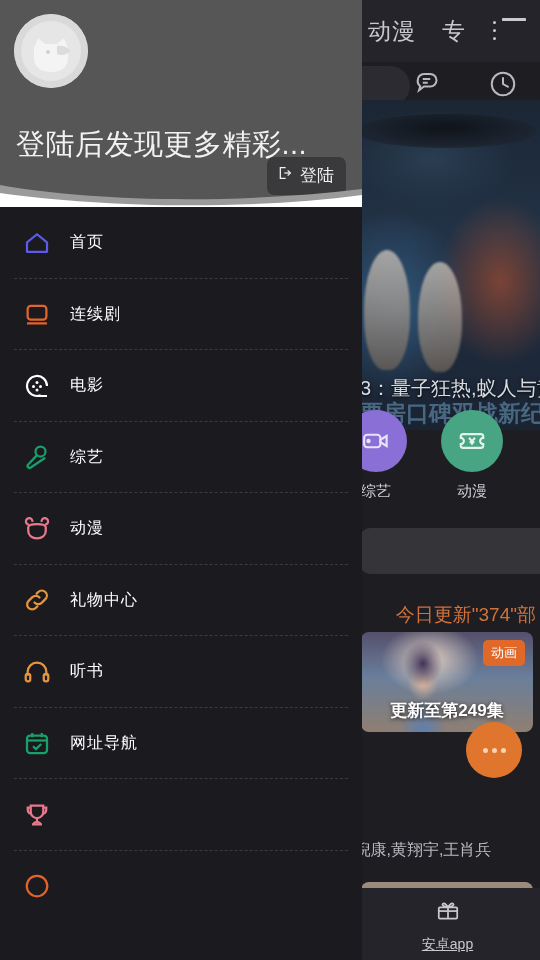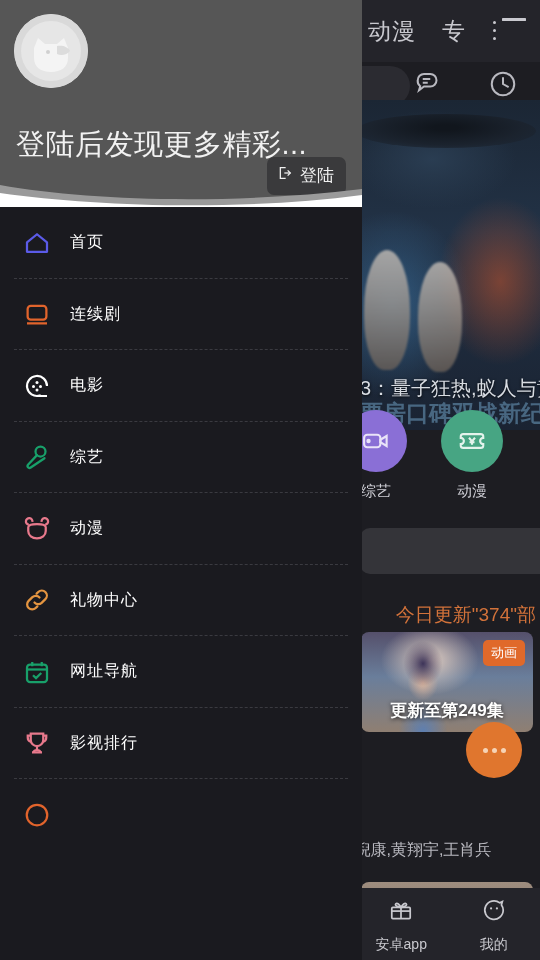--- a/index.html
+++ b/index.html
@@ -152,21 +152,21 @@
   }
 
   
   .app-bottombar {
     position:absolute; left:355px; bottom:0; width:185px; height:72px;
     background:#24242a;
     display:flex; align-items:center; justify-content:space-around;
   }
   .btab { text-align:center; width:80px; }
   .btab .bi { height:30px; display:flex; align-items:center; justify-content:center; }
-  .btab .bl { color:#c9c9cf; font-size:14px; margin-top:11px; display:block; }
+  .btab .bl { color:#c9c9cf; font-size:14px; margin-top:11px; display:block;text-decoration:underline; }
 
   
   #drawer {
     position:absolute; top:0; left:0; width:362px; height:960px;
     background:#1a1a1f;
     overflow:hidden;
     z-index:5;
   }
   .drawer-head {
     position:relative; width:362px; height:207px; background:#565656;
@@ -305,30 +305,20 @@
       <span class="bi">
         <svg width="26" height="26" viewBox="0 0 24 24" fill="none" stroke="#c9c9cf" stroke-width="1.6">
           <rect x="3.5" y="9.5" width="17" height="10.5" rx="1"></rect>
           <line x1="3.5" y1="13" x2="20.5" y2="13"></line>
             <line x1="12" y1="9.5" x2="12" y2="20"></line>
           <path d="M12 9.5C10.5 7 8.5 5 7.2 6.3S8.8 9.5 12 9.5zM12 9.5c1.5-2.5 3.5-4.5 4.8-3.2S15.2 9.5 12 9.5z"></path>
         </svg>
       </span>
       <span class="bl">安卓app</span>
     </div>
-    <div class="btab">
-      <span class="bi">
-        <svg width="26" height="26" viewBox="0 0 24 24" fill="none" stroke="#c9c9cf" stroke-width="1.6">
-          <path d="M20.5 12a8.5 8.5 0 1 1-3.2-6.6l2.4-1.2-.8 3.1A8.4 8.4 0 0 1 20.5 12z"></path>
-          <circle cx="9.3" cy="10.5" r="1" fill="#c9c9cf" stroke="none"></circle>
-          <circle cx="14.7" cy="10.5" r="1" fill="#c9c9cf" stroke="none"></circle>
-        </svg>
-      </span>
-      <span class="bl">我的</span>
-    </div>
   </div>
 </div>
 
 <div id="drawer">
 
   <div class="drawer-head">
     <div class="avatar">
       <svg width="74" height="74" viewBox="0 0 74 74">
         <circle cx="37" cy="37" r="37" fill="#d9d9d9"></circle>
         <circle cx="37" cy="37" r="30" fill="#e6e6e6"></circle>
@@ -418,20 +408,31 @@
         <svg width="30" height="30" viewBox="0 0 24 24" fill="none" stroke="#e59540" stroke-width="1.8" stroke-linecap="round">
           <path d="M10 14a4 4 0 0 0 5.7.3l3-3a4 4 0 0 0-5.7-5.7l-1.3 1.3"></path>
           <path d="M14 10a4 4 0 0 0-5.7-.3l-3 3a4 4 0 0 0 5.7 5.7l1.3-1.3"></path>
         </svg>
       </span>
       <span class="mi-label">礼物中心</span>
       <span class="mdiv"></span>
     </div>
 
 
+    <div class="mitem">
+      <span class="mi-icon">
+        <svg width="30" height="30" viewBox="0 0 24 24" fill="none" stroke="#e59540" stroke-width="1.8">
+          <path d="M4.5 15v-3a7.5 7.5 0 0 1 15 0v3"></path>
+          <rect x="3" y="13.5" width="3.6" height="6" rx="1.7"></rect>
+          <rect x="17.4" y="13.5" width="3.6" height="6" rx="1.7"></rect>
+        </svg>
+      </span>
+      <span class="mi-label">听书</span>
+      <span class="mdiv"></span>
+    </div>
 
     <div class="mitem">
       <span class="mi-icon">
         <svg width="30" height="30" viewBox="0 0 24 24" fill="none" stroke="#18a06a" stroke-width="1.8">
           <rect x="4" y="6" width="16" height="14" rx="2.5"></rect>
           <line x1="4" y1="10" x2="20" y2="10"></line>
           <line x1="8.2" y1="4" x2="8.2" y2="7.4"></line>
             <line x1="15.8" y1="4" x2="15.8" y2="7.4"></line>
           <polyline points="8.8,14.6 11.2,16.9 15.4,12.8"></polyline>
         </svg>
@@ -443,21 +444,20 @@
     <div class="mitem">
       <span class="mi-icon">
         <svg width="30" height="30" viewBox="0 0 24 24" fill="none" stroke="#e8798c" stroke-width="1.8">
           <path d="M7 4.5h10v5a5 5 0 0 1-10 0z"></path>
           <path d="M7 6H4.6v1.6A3.4 3.4 0 0 0 7.3 11M17 6h2.4v1.6A3.4 3.4 0 0 1 16.7 11"></path>
           <line x1="12" y1="14.5" x2="12" y2="17.6"></line>
           <line x1="8" y1="19.5" x2="16" y2="19.5"></line>
           <path d="M9.3 19.5c.2-1.3 1.2-1.9 2.7-1.9s2.5.6 2.7 1.9"></path>
         </svg>
       </span>
-      <span class="mi-label">影视排行</span>
       <span class="mdiv"></span>
     </div>
 
     <div class="mitem">
       <span class="mi-icon">
         <svg width="30" height="30" viewBox="0 0 24 24" fill="none" stroke="#e2642c" stroke-width="1.8">
           <circle cx="12" cy="12" r="8.2"></circle>
         </svg>
       </span>
       <span class="mi-label"></span>

